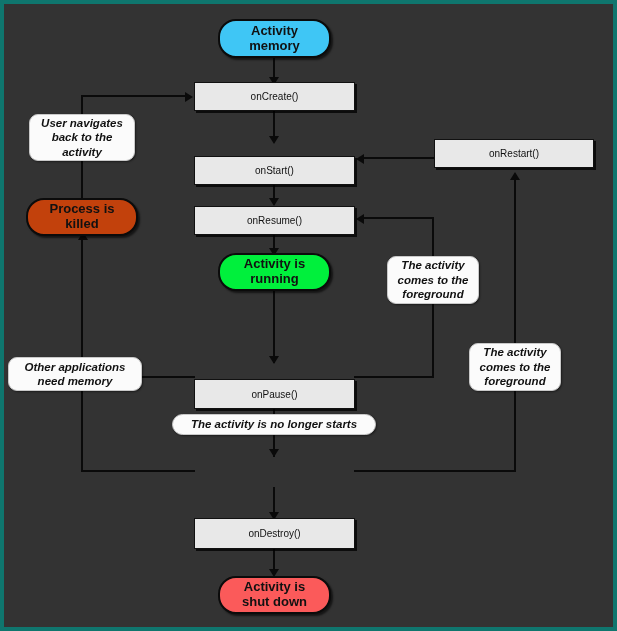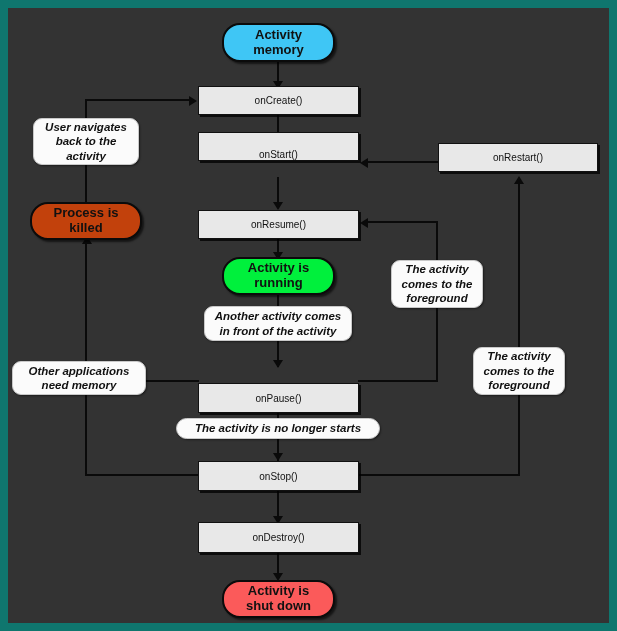--- a/index.html
+++ b/index.html
@@ -6,21 +6,21 @@
     margin: 0;
     padding: 0;
     background: #ffffff;
   }
   #canvas {
     position: relative;
     width: 617px;
     height: 631px;
     background: #333333;
     box-sizing: border-box;
-    border: 8px solid #0f766e;
+    border: 4px solid #0f766e;
     overflow: hidden;
     font-family: "Liberation Sans", sans-serif;
   }
   #inner {
     position: absolute;
     left: 0; top: 0;
     width: 617px;
     height: 631px;
   }
   
@@ -151,42 +151,39 @@
       <div>
         <div>Activity</div>
         <div>memory</div>
       </div>
     </div>
 
     <div class="node proc" style="left:190px; top:78px; width:161px; height:29px;">
       <span>onCreate()</span>
     </div>
 
-    <div class="node proc" style="left:190px; top:124px; width:161px; height:29px;align-items:flex-end;">
+    <div class="node proc" style="left:190px; top:152px; width:161px; height:29px;">
       <span>onStart()</span>
     </div>
 
     <div class="node proc" style="left:190px; top:202px; width:161px; height:29px;">
       <span>onResume()</span>
     </div>
 
     <div class="node term" style="left:214px; top:249px; width:113px; height:38px; background:#00F03C;">
       <div>
         <div>Activity is</div>
         <div>running</div>
       </div>
     </div>
 
     <div class="node proc" style="left:190px; top:359px; width:161px; height:30px;margin-top:16px;">
       <span>onPause()</span>
     </div>
 
-    <div class="node proc" style="left:190px; top:453px; width:161px; height:30px;">
-      <span>onStop()</span>
-    </div>
 
     <div class="node proc" style="left:190px; top:514px; width:161px; height:31px;justify-content:center;">
       <span>onDestroy()</span>
     </div>
 
     <div class="node term" style="left:214px; top:572px; width:113px; height:38px; background:#FB5A5A;">
       <div>
         <div>Activity is</div>
         <div>shut down</div>
       </div>
@@ -204,26 +201,20 @@
     </div>
 
     <div class="label" style="left:25px; top:110px; width:106px; height:47px;">
       <div>
         <div>User navigates</div>
         <div>back to the</div>
         <div>activity</div>
       </div>
     </div>
 
-    <div class="label" style="left:196px; top:298px; width:148px; height:35px;">
-      <div>
-        <div>Another activity comes</div>
-        <div>in front of the activity</div>
-      </div>
-    </div>
 
     <div class="label" style="left:4px; top:353px; width:134px; height:34px;">
       <div>
         <div>Other applications</div>
         <div>need memory</div>
       </div>
     </div>
 
     <div class="label" style="left:168px; top:410px; width:204px; height:21px; border-radius:11px;">
       <div>The activity is no longer starts</div>

